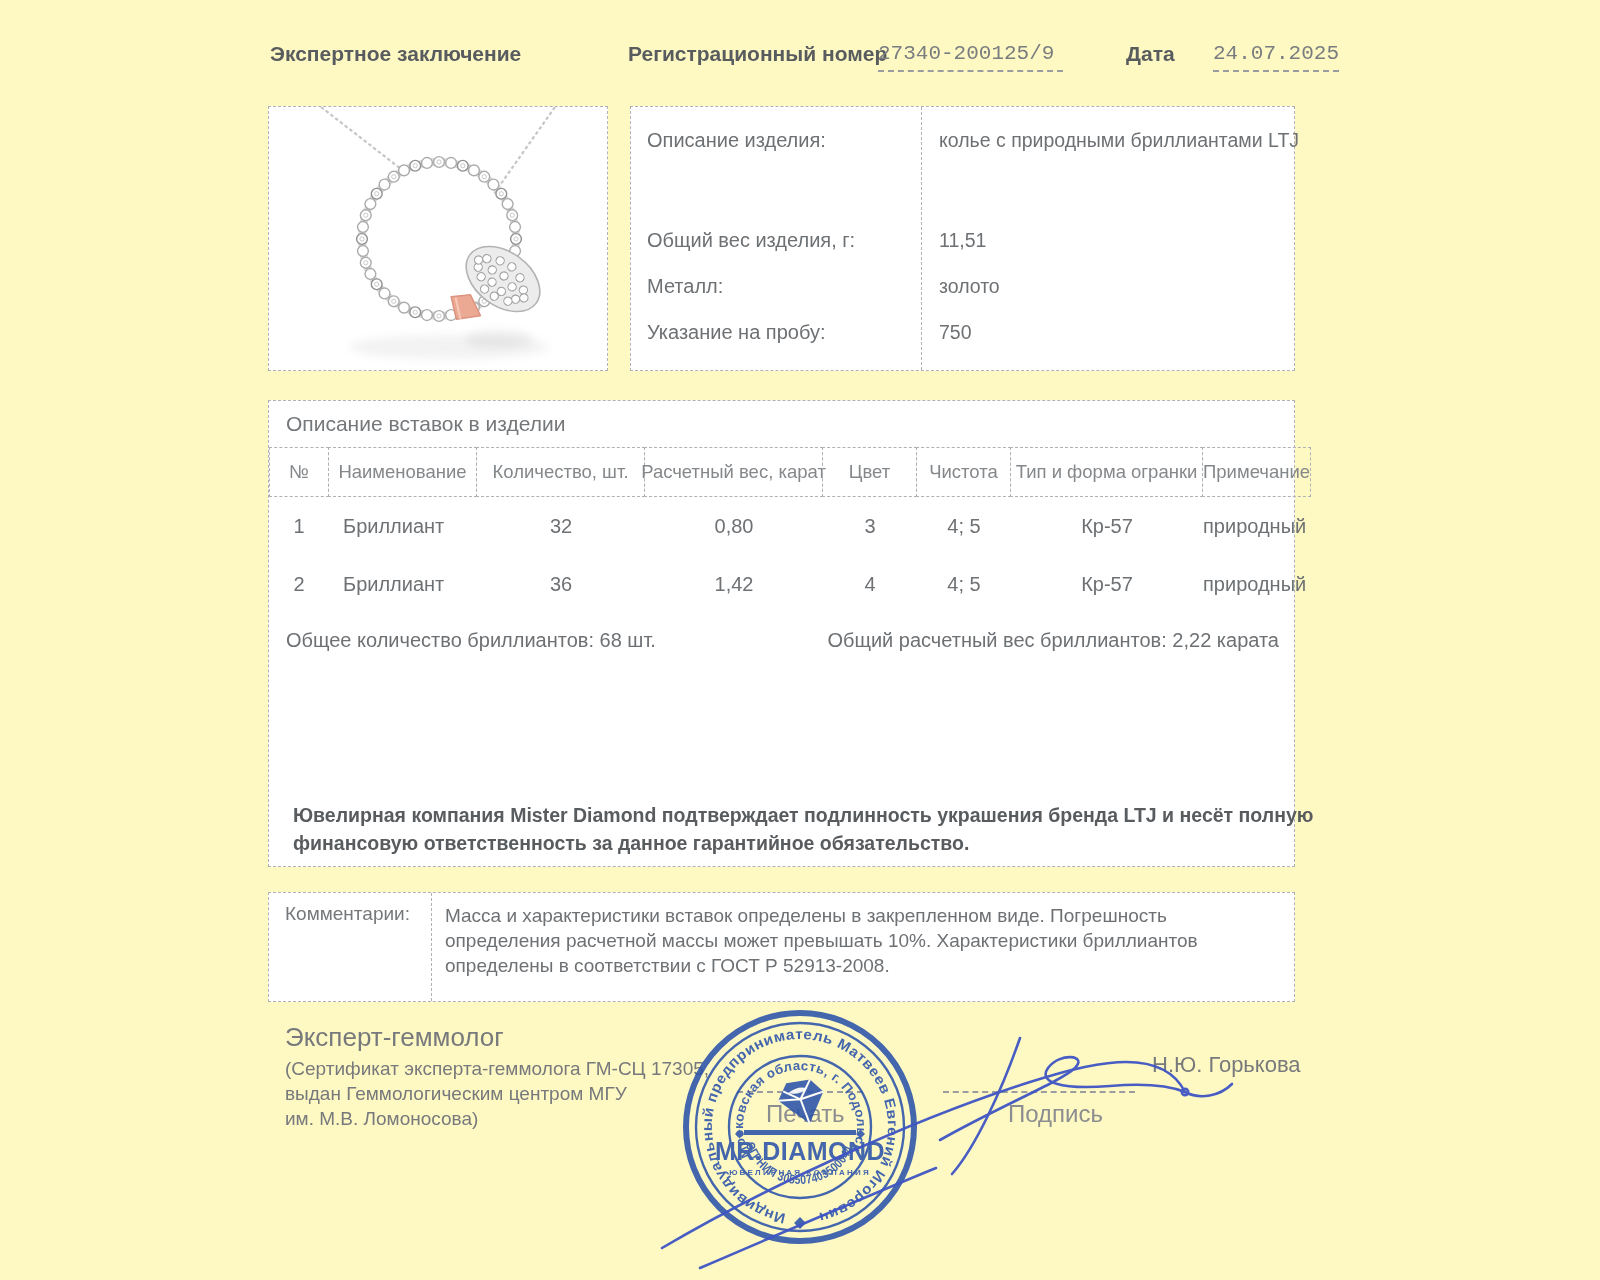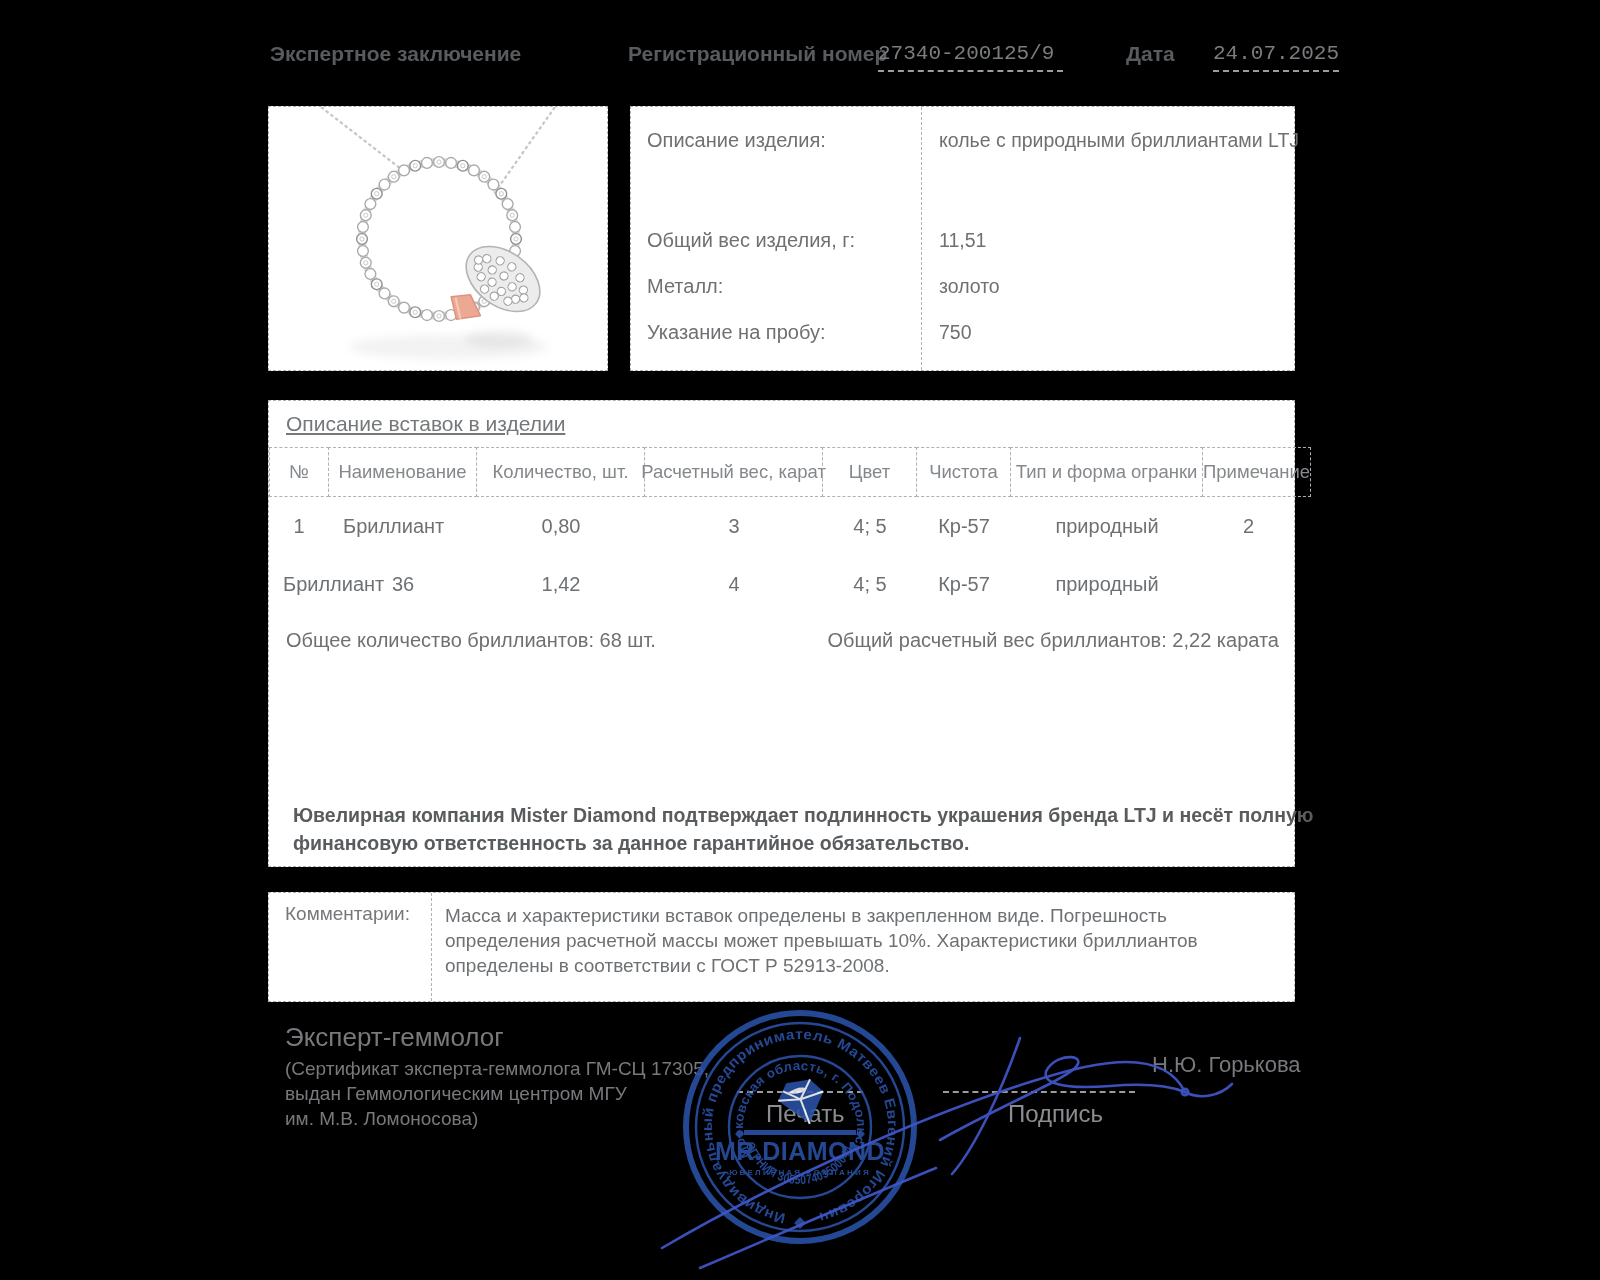--- a/index.html
+++ b/index.html
@@ -1,38 +1,38 @@
 <!DOCTYPE html>
 <html><head>
 <meta charset="utf-8">
 <style>
   * { margin:0; padding:0; box-sizing:border-box; }
   html,body { background:#ffffff; }
   body { font-family:"Liberation Sans","DejaVu Sans",sans-serif; }
   .page {
-    position:relative; width:1600px; height:1280px; background:#000000;
+    position:relative; width:1600px; height:1280px; background:#fef9c3;
     overflow:hidden; color:#6e7174;
   }
   .abs { position:absolute; }
 
   
   .hdr-label { font-weight:bold; color:#595c5f; font-size:21px; }
   .hdr-value { color:#7a7d80; font-size:21px;font-family:Liberation Mono, monospace; }
   .dash-underline { border-bottom:2px dashed #9a9c9f; padding-bottom:5px; }
 
   
   .dashed-box { border:1px dashed #b0b1b4; background:#fff; }
 
   
   .info-divider { position:absolute; left:290px; top:0; bottom:0; border-left:1px dashed #b0b1b4; }
   .info-label { position:absolute; left:16px; font-size:20px; color:#6e7174; white-space:nowrap; }
   .info-value { position:absolute; left:308px; font-size:19.5px; color:#6e7174; white-space:nowrap; }
 
   
-  .inserts-title { position:absolute; left:17px; top:11px; font-size:21px; color:#75787b;text-decoration:underline; }
+  .inserts-title { position:absolute; left:17px; top:11px; font-size:21px; color:#75787b; }
   .tgrid {
     position:absolute; left:0; width:100%;
     display:grid;
     grid-template-columns:60px 148px 168px 178px 94px 94px 192px 1fr;
   }
   .thead { top:46px; height:50px; }
   .thead .hcell {
     border:1px dashed #b0b1b4; margin-left:-1px;
     display:flex; align-items:center; justify-content:center;
     font-size:18.5px; color:#85888b; text-align:center; white-space:nowrap; overflow:visible;
@@ -205,20 +205,21 @@
       <div class="hcell">Расчетный вес, карат</div>
       <div class="hcell">Цвет</div>
       <div class="hcell">Чистота</div>
       <div class="hcell">Тип и форма огранки</div>
       <div class="hcell">Примечание</div>
     </div>
 
     <div class="tgrid tbody">
         <div class="tcell">1</div>
         <div class="tcell c-left">Бриллиант</div>
+        <div class="tcell">32</div>
         <div class="tcell">0,80</div>
         <div class="tcell">3</div>
         <div class="tcell">4; 5</div>
         <div class="tcell">Кр-57</div>
         <div class="tcell">природный</div>
         <div class="tcell">2</div>
         <div class="tcell c-left">Бриллиант</div>
         <div class="tcell">36</div>
         <div class="tcell">1,42</div>
         <div class="tcell">4</div>

